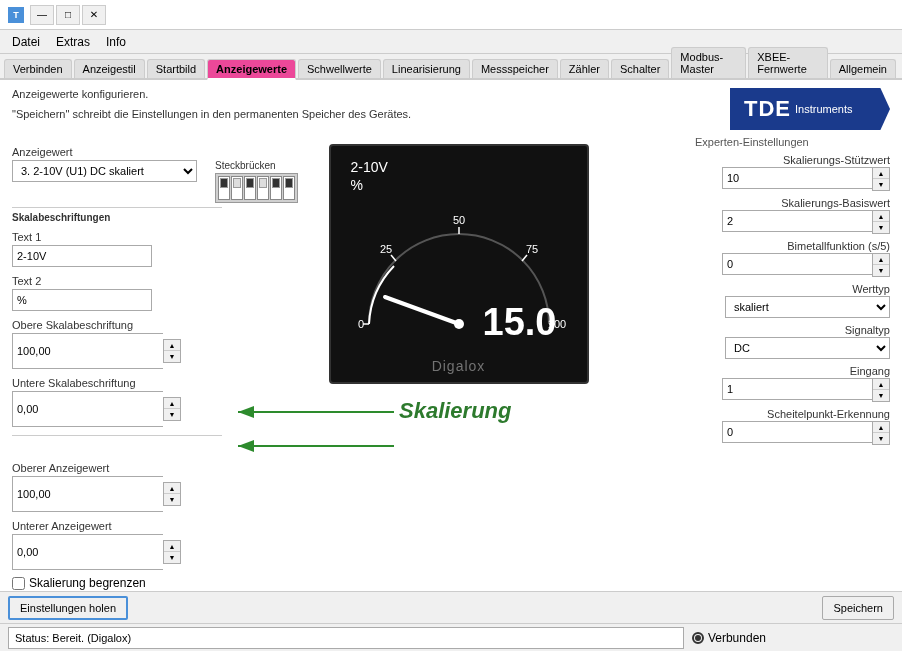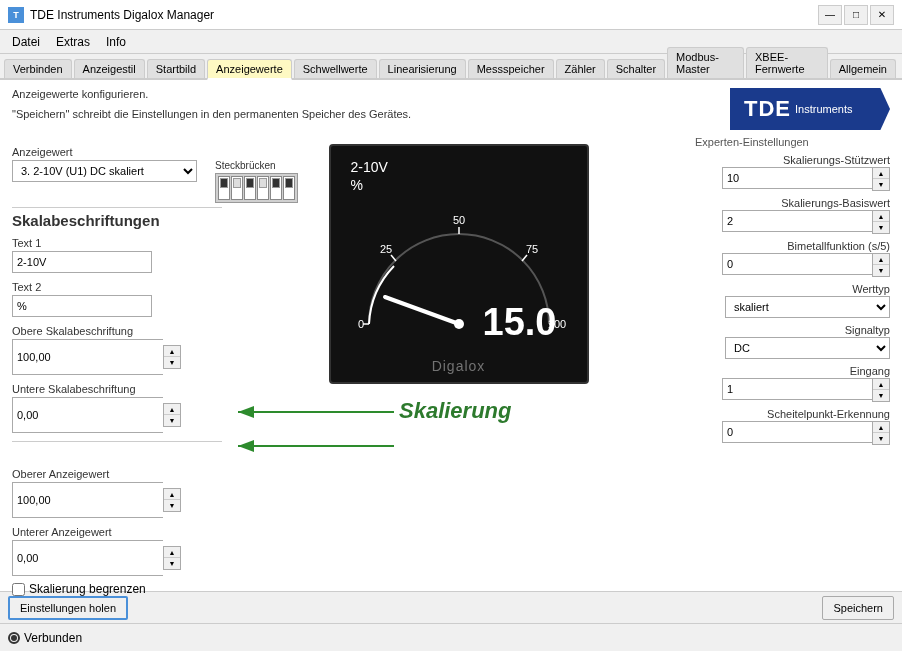--- a/index.html
+++ b/index.html
@@ -73,24 +73,24 @@
       padding: 3px 8px;
       border: 1px solid #ccc;
       border-bottom: none;
       background: #e0e0e0;
       cursor: pointer;
       font-size: 11px;
       margin-right: 2px;
       border-radius: 3px 3px 0 0;
     }
     .tab.active {
-      background: #fef9c3;
+      background: #ec4899;
       border-bottom: 2px solid #fff;
       margin-bottom: -2px;
-      font-weight: normal;
+      font-weight: bold;
     }
 
     
     #main-content {
       background: #fff;
       padding: 8px 12px;
       height: calc(651px - 30px - 24px - 26px - 32px - 28px);
       display: flex;
       flex-direction: column;
     }
@@ -380,21 +380,20 @@
       height: 10px;
       background: #ddd;
       border: 1px solid #999;
     }
   </style>
 </head>
 <body>
 
 <div id="title-bar">
   <div class="title-icon">T</div>
-  <span class="title-text">TDE Instruments Digalox Manager</span>
   <div class="win-controls">
     <div class="win-btn">—</div>
     <div class="win-btn">□</div>
     <div class="win-btn close">✕</div>
   </div>
 </div>
 
 <div id="menu-bar">
   <div class="menu-item">Datei</div>
   <div class="menu-item">Extras</div>
@@ -461,21 +460,21 @@
                   <div class="dip-inner"></div>
                 </div>
               <div class="dip-switch on">
                   <div class="dip-inner"></div>
                 </div>
             </div>
           </div>
         </div>
 
         <div style="margin-top:4px; border-top:1px solid #ccc; padding-top:4px;">
-          <div style="font-size:15px; font-weight:bold; color:#333; margin-bottom:4px;">Skalabeschriftungen</div>
+          <div style="font-size:10px; font-weight:bold; color:#333; margin-bottom:4px;">Skalabeschriftungen</div>
 
           <div class="field-label">Text 1</div>
           <input type="text" class="input-field" value="2-10V" style="width: 140px;">
 
           <div class="field-label">Text 2</div>
           <input type="text" class="input-field" value="%" style="width: 140px;">
 
           <div class="field-label">Obere Skalabeschriftung</div>
           <div class="spinner-field">
             <input type="text" class="spinner-input" value="100,00" style="">
@@ -641,20 +640,23 @@
     </div>
   </div>
 
   <div id="bottom-bar">
     <button class="btn btn-blue">Einstellungen holen</button>
     <div style="flex:1;"></div>
     <button class="btn">Speichern</button>
   </div>
 
   <div id="status-bar">
+    <div class="status-text-area">
+      <span>Status: Bereit. (Digalox)</span>
+    </div>
     <div class="verbunden-area">
       <div class="radio-dot">
         <div class="radio-dot-inner"></div>
       </div>
       <span>Verbunden</span>
     </div>
     <div style="width:120px;"></div>
   </div>
 </div>
 

